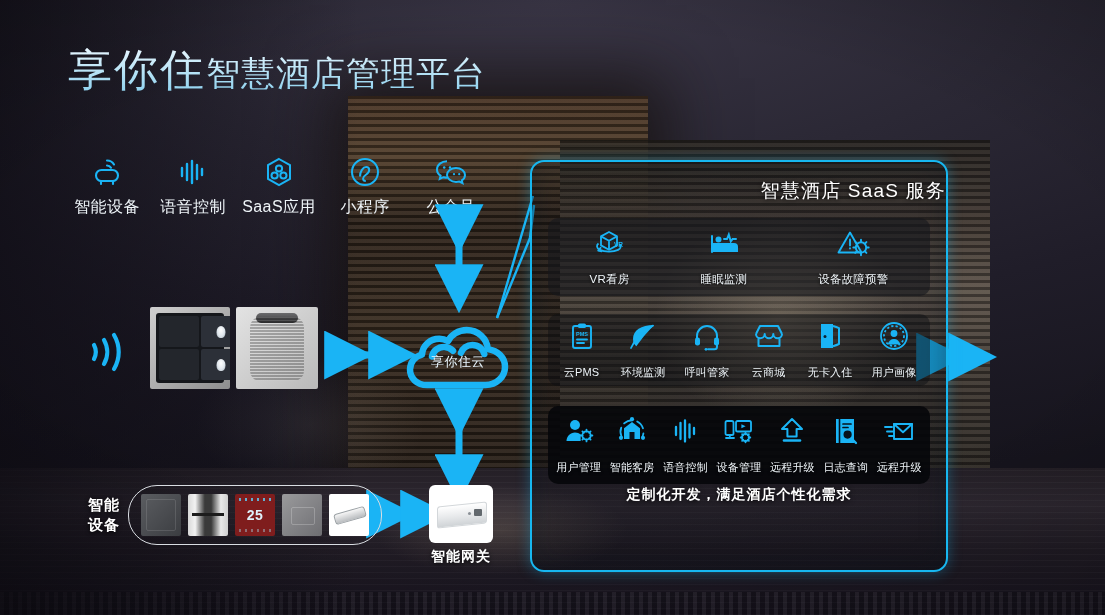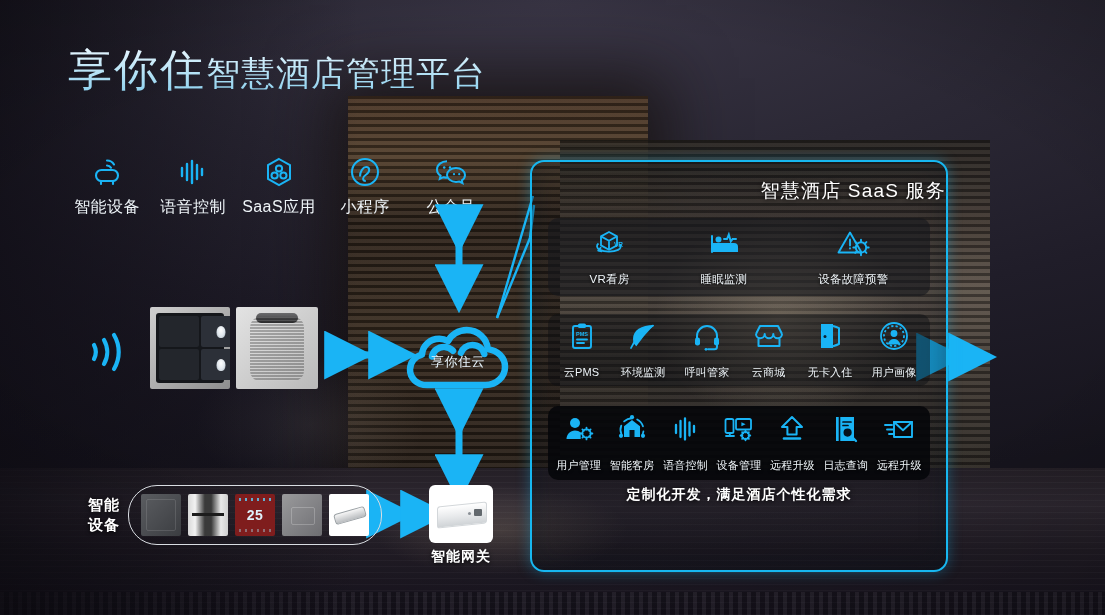--- a/index.html
+++ b/index.html
@@ -97,21 +97,21 @@
   .saas{position:absolute;left:530px;top:160px;width:414px;height:408px;
     border:2px solid #17b7f0;border-radius:14px;
     background:linear-gradient(180deg, rgba(10,14,20,.18), rgba(8,10,16,.30));
     box-shadow:0 0 14px rgba(23,183,240,.35), inset 0 0 26px rgba(10,20,30,.35);}
   .saas-title{position:absolute;left:0;right:0;top:16px;text-align:right;
     font-size:19px;color:#ffffff;font-weight:400;letter-spacing:1.2px;
     text-shadow:0 1px 4px rgba(0,0,0,.85);}
   .row{position:absolute;left:16px;right:16px;border-radius:10px;display:flex;align-items:center;}
   .row1{top:56px;height:78px;background:rgba(22,24,28,.60);justify-content:space-around;padding:0 6px;}
   .row2{top:152px;height:72px;background:rgba(14,16,20,.46);justify-content:space-around;padding:0 4px;}
-  .row3{top:244px;height:74px;background:rgba(6,7,10,.90);justify-content:space-around;padding:0 4px;}
+  .row3{top:244px;height:60px;background:rgba(6,7,10,.90);justify-content:space-around;padding:9px 4px;}
   .cell{display:flex;flex-direction:column;align-items:center;gap:14px;min-width:40px;}
   .cell .ic{height:30px;display:flex;align-items:flex-end;justify-content:center;}
   .cell .lb{font-size:11px;color:#f0f6fa;white-space:nowrap;letter-spacing:.2px;
     text-shadow:0 1px 3px rgba(0,0,0,.9);}
   .row1 .cell .lb{font-size:11.5px;}
   .saas-foot{position:absolute;left:0;right:0;top:324px;text-align:center;
     font-size:14px;color:#ffffff;letter-spacing:1px;font-weight:700;
     text-shadow:0 1px 5px rgba(0,0,0,.9);}
 
   

